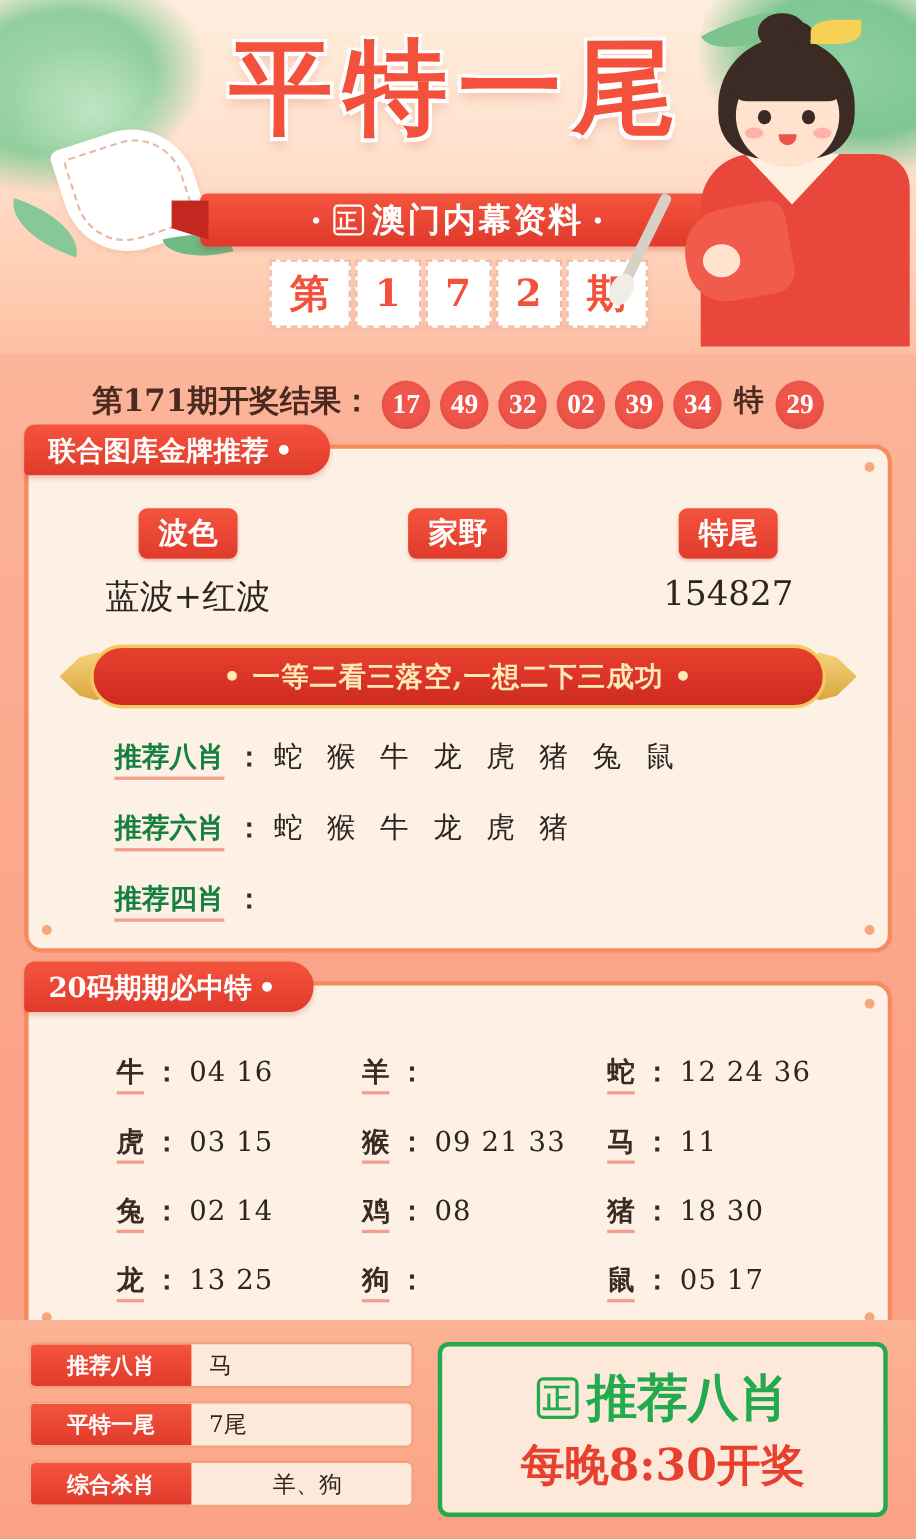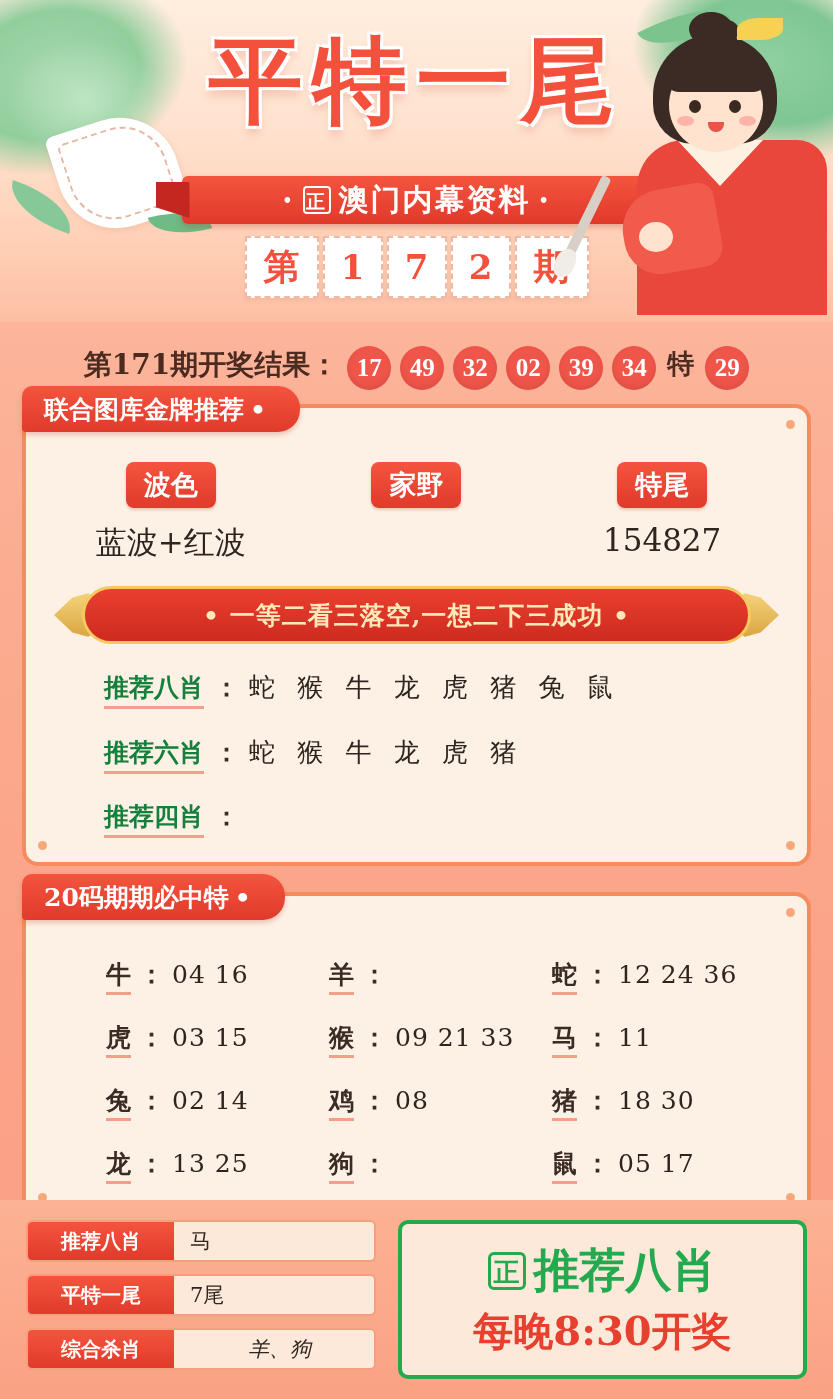--- a/index.html
+++ b/index.html
@@ -289,21 +289,21 @@
     width: 146px; background: linear-gradient(180deg,#f4543e,#e03a2b);
     color: #fff; font-size: 20px; font-weight: bold;
     display: flex; align-items: center; justify-content: center;
     font-family: "DejaVu Serif","Liberation Serif",serif;
   }
   .frow-val {
     flex: 1; display: flex; align-items: center; padding-left: 16px;
     font-size: 21px; color: #2f2520;
     font-family: "DejaVu Serif","Liberation Serif",serif;
   }
-  .frow-val.center { justify-content: center; padding-left: 11px; font-style: italic; }
+  .frow-val.center { justify-content: center; padding-left: 11px; }
   .footer-right {
     flex: 1; border: 4px solid #23a94e; border-radius: 10px;
     background: #fde9d9;
     display: flex; flex-direction: column; align-items: center; justify-content: center;
     gap: 2px;
   }
   .fr-line1 {
     display: flex; align-items: center; gap: 8px;
     color: #23a94e; font-size: 46px; font-weight: bold;
     font-family: "DejaVu Serif","Liberation Serif",serif;

